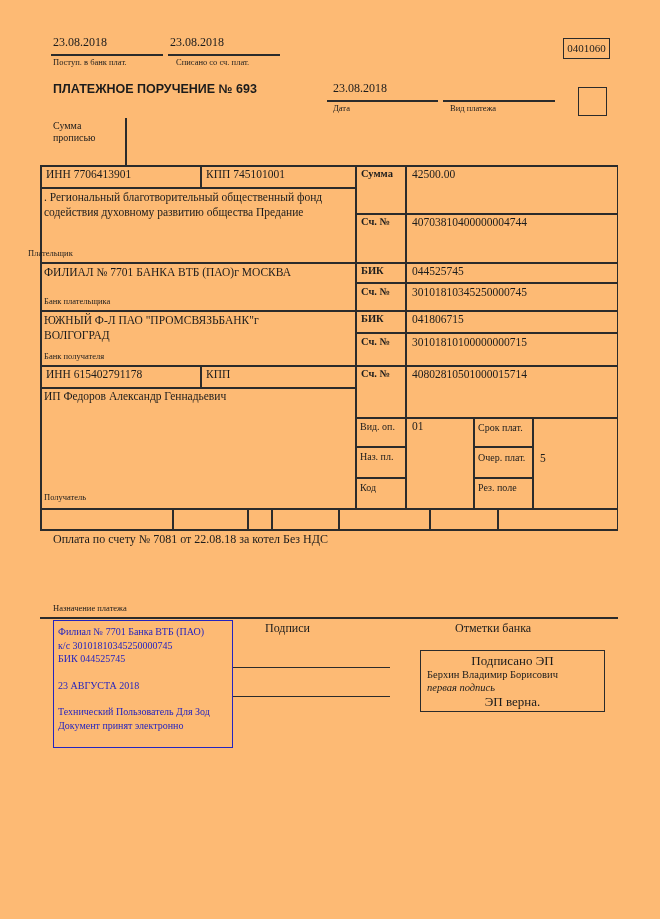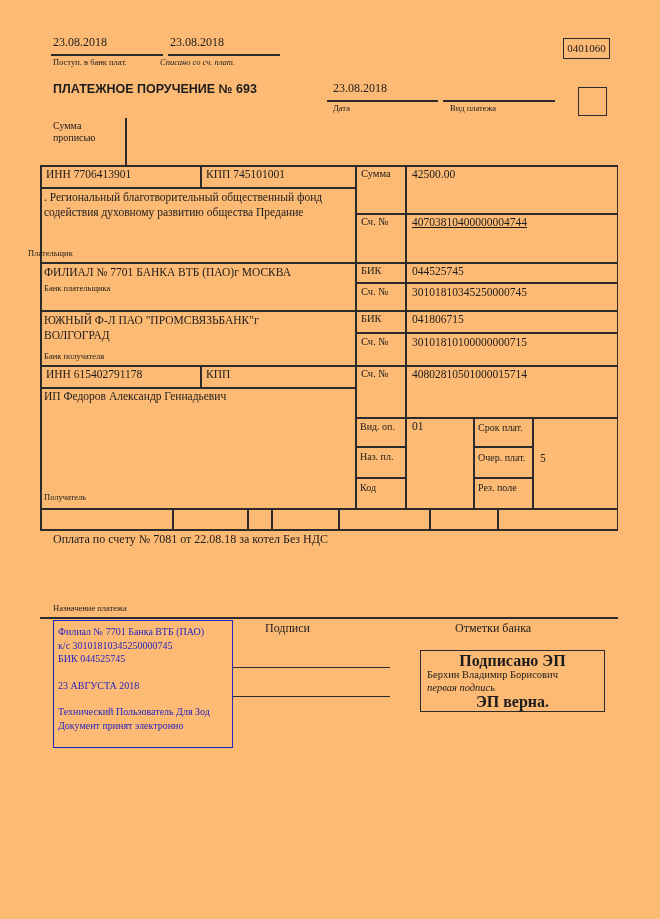--- a/index.html
+++ b/index.html
@@ -5,51 +5,51 @@
   html,body{margin:0;padding:0;background:#e8e8e8;}
   .page{
     position:relative;width:660px;height:919px;background:#fdba74;
     font-family:"Liberation Serif","DejaVu Serif",serif;color:#1c1c1c;
     overflow:hidden;margin:0 auto;padding-left:16px;
   }
   .t{position:absolute;white-space:nowrap;line-height:1.15;}
   .wrap{white-space:normal;font-family:Liberation Serif, serif;}
   .f12{font-size:12px;}
   .f115{font-size:11.5px;}
-  .f105{font-size:10.5px;}
+  .f105{font-size:10.5px;font-weight:bold;}
   .f10{font-size:10px;}
   .f85{font-size:8.5px;}
   .title{font-family:"Liberation Sans","DejaVu Sans",sans-serif;font-weight:bold;font-size:12.5px;}
   .hl{position:absolute;background:#2b2b2b;height:1.5px;}
   .hl2{position:absolute;background:#2b2b2b;height:2px;}
   .vl{position:absolute;background:#2b2b2b;width:1.5px;}
   .box{position:absolute;border:1.5px solid #2b2b2b;box-sizing:border-box;}
   .bluebox{
     position:absolute;border:1.5px solid var(--blue,#2424c0);box-sizing:border-box;
     color:var(--blue,#2424c0);font-size:10px;line-height:13.5px;padding:4px 4px;
   }
   .bluebox .gap{margin-top:13px;}
   .stamp{position:absolute;border:1.5px solid #2b2b2b;box-sizing:border-box;font-size:10.5px;}
   .stamp .c{text-align:center;}
-  .stamp .b{font-weight:bold;font-size:16px;}
+  .stamp .b{font-weight:normal;font-size:13px;}
   .stamp .i{font-style:italic;}
   .stamp div{padding:0 6px;line-height:13.5px;}
 </style>
 </head>
 <body>
 
 <div class="page">
 
   <span class="t f12" style="left:53px;top:36px;">23.08.2018</span>
   <div class="hl" style="left:51px;top:54px;width:112px;"></div>
   <span class="t f85" style="left:53px;top:58px;">Поступ. в банк плат.</span>
 
   <span class="t f12" style="left:170px;top:36px;">23.08.2018</span>
   <div class="hl" style="left:168px;top:54px;width:112px;"></div>
-  <span class="t f85" style="left:160px;top:58px;font-style:italic;">Списано со сч. плат.</span>
+  <span class="t f85" style="left:176px;top:58px;">Списано со сч. плат.</span>
 
   <div class="box" style="left:563px;top:38px;width:47px;height:21px;text-align:center;font-size:11px;line-height:18px;">0401060</div>
 
   <span class="t title" style="left:53px;top:82px;">ПЛАТЕЖНОЕ ПОРУЧЕНИЕ № 693</span>
   <span class="t f12" style="left:333px;top:82px;">23.08.2018</span>
   <div class="hl" style="left:327px;top:100px;width:111px;"></div>
   <span class="t f85" style="left:333px;top:104px;">Дата</span>
   <div class="hl" style="left:443px;top:100px;width:112px;"></div>
   <span class="t f85" style="left:450px;top:104px;">Вид платежа</span>
   <div class="box" style="left:578px;top:87px;width:29px;height:29px;"></div>
@@ -90,29 +90,29 @@
   <div class="vl" style="left:429px;top:508px;height:21px;"></div>
   <div class="vl" style="left:497px;top:508px;height:21px;"></div>
 
   <span class="t f115" style="left:46px;top:168px;">ИНН 7706413901</span>
   <span class="t f115" style="left:206px;top:168px;">КПП 745101001</span>
   <span class="t f105" style="left:361px;top:168px;">Сумма</span>
   <span class="t f115" style="left:412px;top:168px;">42500.00</span>
 
   <div class="t f115 wrap" style="left:44px;top:190px;width:280px;line-height:15px;">. Региональный благотворительный общественный фонд содействия духовному развитию общества Предание</div>
   <span class="t f105" style="left:361px;top:216px;">Сч. №</span>
-  <span class="t f115" style="left:412px;top:216px;text-decoration:underline;">40703810400000004744</span>
+  <span class="t f115" style="left:412px;top:216px;">40703810400000004744</span>
   <span class="t f85" style="left:28px;top:249px;">Плательщик</span>
 
   <span class="t f115" style="left:44px;top:266px;">ФИЛИАЛ № 7701 БАНКА ВТБ (ПАО)г МОСКВА</span>
   <span class="t f105" style="left:361px;top:265px;">БИК</span>
   <span class="t f115" style="left:412px;top:265px;">044525745</span>
   <span class="t f105" style="left:361px;top:286px;">Сч. №</span>
   <span class="t f115" style="left:412px;top:286px;">30101810345250000745</span>
-  <span class="t f85" style="left:44px;top:284px;">Банк плательщика</span>
+  <span class="t f85" style="left:44px;top:297px;">Банк плательщика</span>
 
   <div class="t f115 wrap" style="left:44px;top:313px;width:250px;line-height:15px;">ЮЖНЫЙ Ф-Л ПАО "ПРОМСВЯЗЬБАНК"г ВОЛГОГРАД</div>
   <span class="t f105" style="left:361px;top:313px;">БИК</span>
   <span class="t f115" style="left:412px;top:313px;">041806715</span>
   <span class="t f105" style="left:361px;top:336px;">Сч. №</span>
   <span class="t f115" style="left:412px;top:336px;">30101810100000000715</span>
   <span class="t f85" style="left:44px;top:352px;">Банк получателя</span>
 
   <span class="t f115" style="left:46px;top:368px;">ИНН 615402791178</span>
   <span class="t f115" style="left:206px;top:368px;">КПП</span>

